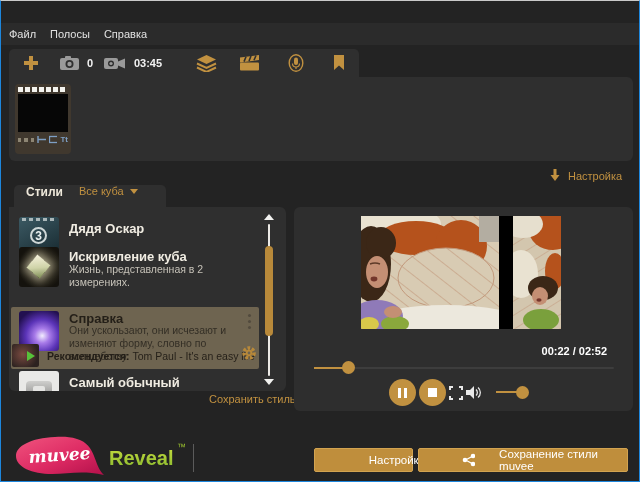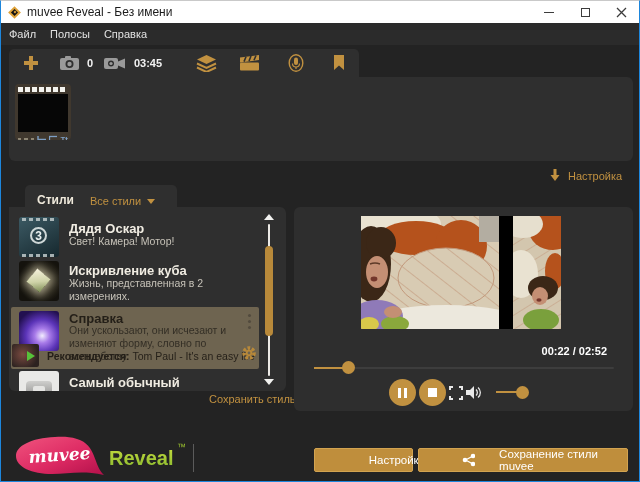--- a/index.html
+++ b/index.html
@@ -20,32 +20,32 @@
   .glyph-max{width:9px;height:9px;border:1px solid #3c3c3c;}
   
   .menubar{position:absolute;left:0;top:22px;right:0;height:22px;background:#2b2b2b;display:flex;align-items:center;padding-left:8px;}
   .menu-item{color:#e2e2e2;font-size:11px;padding:0 10px 0 0;margin-right:4px;}
   
   .toolbar-tab{position:absolute;left:8px;top:48px;width:350px;height:28px;background:#2f2f2f;border-radius:5px 5px 0 0;}
   .tool{position:absolute;top:0;height:28px;display:flex;align-items:center;justify-content:center;}
   .t-count{color:#f2f2f2;font-size:11px;font-weight:bold;}
   
   .film-panel{position:absolute;left:8px;top:76px;width:624px;height:84px;background:#2f2f2f;border-radius:0 6px 6px 6px;}
-  .film-thumb{position:absolute;left:6px;top:7px;width:56px;height:56px;background:#40382e;border-radius:4px;overflow:hidden;}
+  .film-thumb{position:absolute;left:6px;top:7px;width:56px;height:70px;background:#40382e;border-radius:4px;overflow:hidden;}
   .sprockets{display:flex;gap:2px;padding:3px 3px 0;}
   .sprockets i{width:5px;height:5px;background:#f4f3ee;}
   .film-frame{margin:2px 3px 0;height:38px;background:#060606;}
   .film-icons{display:flex;align-items:center;gap:3px;padding:3px 3px 0;}
   .film-icons .sq{width:4px;height:4px;background:#8d8573;}
   .film-ic-blue{color:#7e9fc4;font-size:8px;font-weight:bold;line-height:8px;}
   
   .expand{position:absolute;left:548px;top:168px;display:flex;align-items:center;gap:7px;}
   .expand-label{color:#c19140;font-size:11px;}
   
-  .styles-tab{position:absolute;left:24px;top:184px;width:152px;height:22px;background:#2f2f2f;border-radius:5px 5px 0 0;display:flex;align-items:flex-end;}
+  .styles-tab{position:absolute;left:13px;top:184px;width:152px;height:22px;background:#2f2f2f;border-radius:5px 5px 0 0;display:flex;align-items:flex-start;}
   .styles-title{color:#efe9db;font-weight:bold;font-size:12px;margin-left:12px;}
   .styles-filter{color:#c19140;font-size:11px;margin-left:16px;display:flex;align-items:center;gap:6px;}
   .caret-down{width:0;height:0;border-left:4px solid transparent;border-right:4px solid transparent;border-top:5px solid #c19140;}
   .styles-panel{position:absolute;left:8px;top:206px;width:277px;height:184px;background:#2f2f2f;border-radius:0 6px 6px 6px;overflow:hidden;}
   .s-thumb{position:absolute;left:10px;width:40px;height:40px;border-radius:3px;overflow:hidden;}
   .s-name{position:absolute;left:60px;font-size:13px;font-weight:bold;color:#f0ece2;white-space:nowrap;}
   .s-desc{position:absolute;left:60px;font-size:10.5px;color:#c6c2b8;line-height:13px;}
   .thumb-oscar{background:linear-gradient(150deg,#3c5a64,#16282e);}
   .thumb-oscar .ring{position:absolute;left:11px;top:10px;width:17px;height:17px;border:2px solid #cdd6d6;border-radius:50%;
       color:#e9f0f0;font-size:12px;font-weight:bold;display:flex;align-items:center;justify-content:center;}
@@ -103,41 +103,20 @@
   .gold-btn{position:absolute;top:447px;height:24px;background:#bf8e3c;border:1px solid #d2a350;border-radius:2px;color:#ffffff;
       font-size:11.5px;display:flex;align-items:center;justify-content:center;gap:24px;font-family:"Liberation Sans",sans-serif;padding-left:43px;}
   .btn-settings{left:313px;width:99px;}
   .btn-save{left:417px;width:210px;}
 </style>
 </head>
 <body>
 
 <div class="win">
 
-  <div class="titlebar">
-    <div class="app-ico">
-        <div class="d1"></div>
-        <div class="d2"></div>
-        <div class="d3"></div>
-      </div>
-    <div class="title-text">muvee Reveal - Без имени</div>
-    <div class="win-controls">
-      <div class="win-btn">
-          <div class="glyph-min"></div>
-        </div>
-      <div class="win-btn">
-          <div class="glyph-max"></div>
-        </div>
-      <div class="win-btn">
-        <svg width="11" height="11">
-            <path d="M1 1 L10 10 M10 1 L1 10" stroke="#3c3c3c" stroke-width="1.3"></path>
-          </svg>
-      </div>
-    </div>
-  </div>
 
   <div class="menubar">
     <div class="menu-item">Файл</div>
     <div class="menu-item">Полосы</div>
     <div class="menu-item">Справка</div>
   </div>
 
   <div class="toolbar-tab">
     <div class="tool" style="left:12px;width:20px;">
       <svg width="16" height="16">
@@ -222,21 +201,21 @@
     <svg width="12" height="13">
       <rect x="4.5" y="0" width="3" height="6" fill="#c19140"></rect>
       <polygon points="1.5,6 10.5,6 6,12" fill="#c19140"></polygon>
     </svg>
     <span class="expand-label">Настройка</span>
   </div>
 
   <div class="styles-tab">
     <span class="styles-title">Стили</span>
     <span class="styles-filter">
-      <span>Все стили</span>
+      <span>Все куба</span>
       <span class="caret-down"></span>
     </span>
   </div>
 
   <div class="styles-panel">
 
     <div style="position:absolute;left:0;top:6px;right:26px;height:48px;">
       <div class="s-thumb thumb-oscar" style="top:4px;">
         <div class="edge" style="top:0;">
             <i></i>
@@ -248,24 +227,23 @@
         <div class="ring">3</div>
         <div class="edge" style="bottom:0;">
             <i></i>
             <i></i>
             <i></i>
             <i></i>
             <i></i>
           </div>
       </div>
       <div class="s-name" style="top:8px;">Дядя Оскар</div>
-      <div class="s-desc" style="top:22px;">Свет! Камера! Мотор!</div>
-    </div>
-
-    <div style="position:absolute;left:0;top:52px;right:26px;height:44px;">
+    </div>
+
+    <div style="position:absolute;left:0;top:38px;right:26px;height:44px;">
       <div class="s-thumb thumb-cube" style="top:2px;">
           <div class="cube"></div>
         </div>
       <div class="s-name" style="top:4px;">Искривление куба</div>
       <div class="s-desc" style="top:18px;">Жизнь, представленная в 2 измерениях.</div>
     </div>
 
     <div class="row-sel">
       <div class="s-thumb thumb-stripes" style="left:8px;top:4px;"></div>
       <div class="subthumb">

